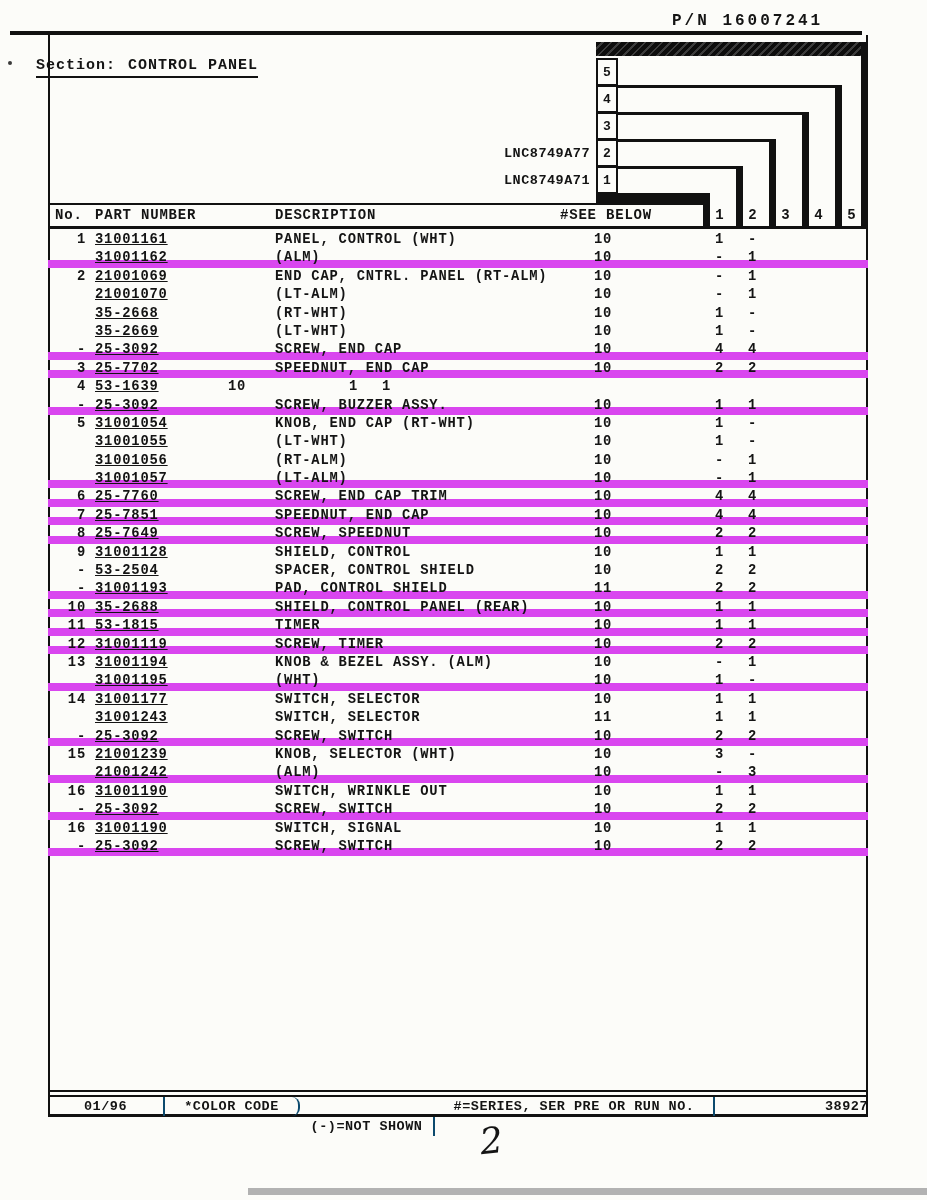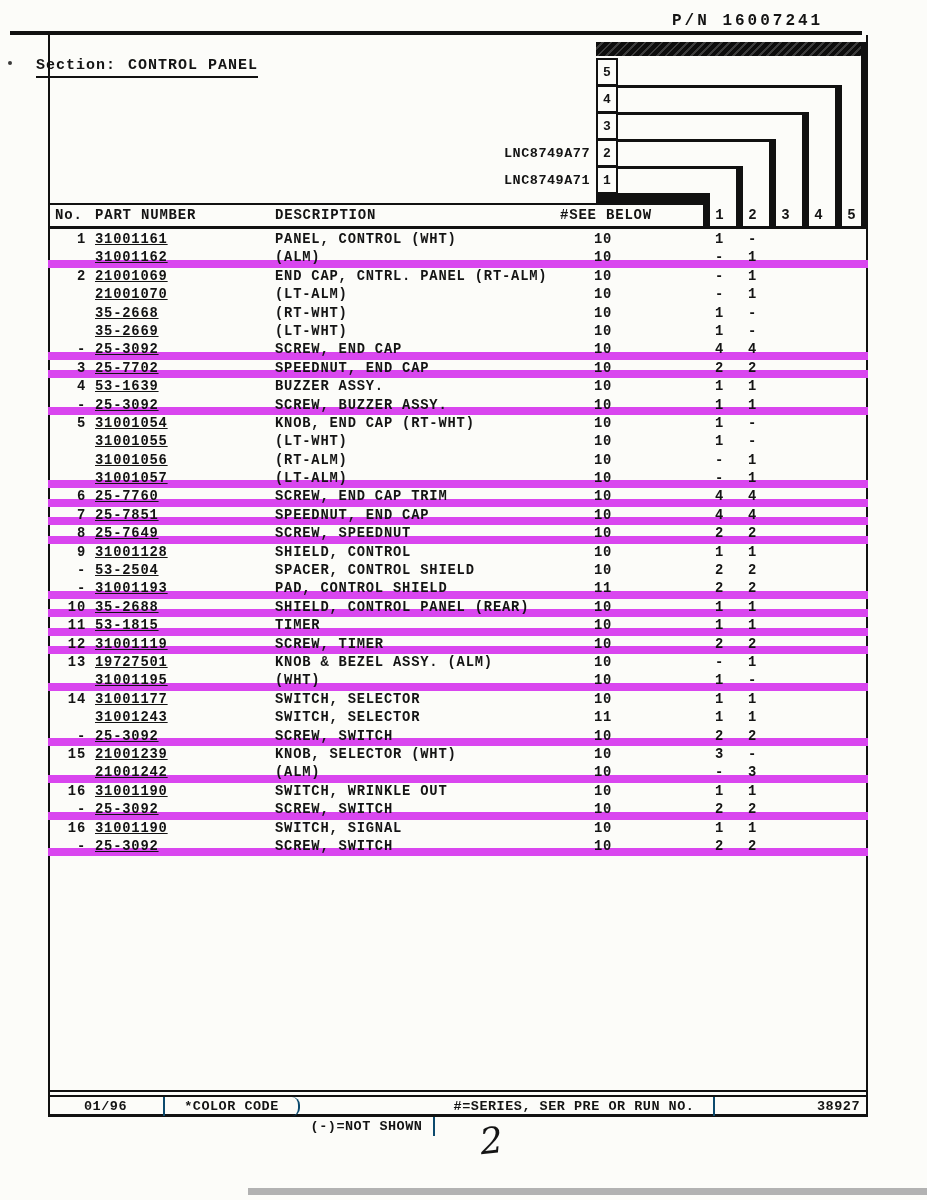--- a/index.html
+++ b/index.html
@@ -38,21 +38,21 @@
   .c-part{margin-left:9px;width:116px;flex:none;text-decoration:underline;}
   .c-desc{margin-left:64px;width:302px;flex:none;overflow:visible;}
   .c-series{width:52px;text-align:center;flex:none;}
   .c-spacer{width:74px;flex:none;}
   .c-q{width:33px;text-align:center;flex:none;}
   
   .footer-thin-line{left:48px;top:1090px;width:820px;height:2px;}
   .t-footer{left:48px;top:1095px;width:820px;height:21px;border-top:2px solid #111;display:flex;box-sizing:border-box;font-size:13.5px;letter-spacing:0.5px;}
   .f-cell{display:flex;align-items:center;justify-content:center;border-right:2px solid #0c4a6e;box-sizing:border-box;height:100%;}
   .f-0{width:117px;} .f-1{width:135px;border-radius:8px;} .f-2{width:135px;margin-top:20px;} .f-3{width:280px;}
-  .f-4{width:153px;border-right:none;justify-content:flex-end;padding-right:8px;}
+  .f-4{width:153px;border-right:none;justify-content:flex-end;padding-right:0;}
   
   .page-num{left:480px;top:1120px;font-family:"DejaVu Serif",serif;font-style:italic;font-weight:400;font-size:36px;transform:rotate(-6deg);}
   .scan-bar{left:248px;top:1188px;width:679px;height:7px;background:#b2b2b2;}
   .speck{left:8px;top:61px;width:4px;height:4px;border-radius:50%;background:#3a3a3a;}
 </style>
 </head>
 <body>
 
 <div class="page">
 
@@ -100,36 +100,36 @@
 
   <div class="abs t-body" id="t-body">
       <div class="t-row"><span class="c-no">1</span><span class="c-part">31001161</span><span class="c-desc">PANEL, CONTROL (WHT)</span><span class="c-series">10</span><span class="c-spacer"></span><span class="c-q">1</span><span class="c-q">-</span><span class="c-q"></span><span class="c-q"></span><span class="c-q"></span></div>
       <div class="t-row sep"><span class="c-no"></span><span class="c-part">31001162</span><span class="c-desc">(ALM)</span><span class="c-series">10</span><span class="c-spacer"></span><span class="c-q">-</span><span class="c-q">1</span><span class="c-q"></span><span class="c-q"></span><span class="c-q"></span></div>
       <div class="t-row"><span class="c-no">2</span><span class="c-part">21001069</span><span class="c-desc">END CAP, CNTRL. PANEL (RT-ALM)</span><span class="c-series">10</span><span class="c-spacer"></span><span class="c-q">-</span><span class="c-q">1</span><span class="c-q"></span><span class="c-q"></span><span class="c-q"></span></div>
       <div class="t-row"><span class="c-no"></span><span class="c-part">21001070</span><span class="c-desc">(LT-ALM)</span><span class="c-series">10</span><span class="c-spacer"></span><span class="c-q">-</span><span class="c-q">1</span><span class="c-q"></span><span class="c-q"></span><span class="c-q"></span></div>
       <div class="t-row"><span class="c-no"></span><span class="c-part">35-2668</span><span class="c-desc">(RT-WHT)</span><span class="c-series">10</span><span class="c-spacer"></span><span class="c-q">1</span><span class="c-q">-</span><span class="c-q"></span><span class="c-q"></span><span class="c-q"></span></div>
       <div class="t-row"><span class="c-no"></span><span class="c-part">35-2669</span><span class="c-desc">(LT-WHT)</span><span class="c-series">10</span><span class="c-spacer"></span><span class="c-q">1</span><span class="c-q">-</span><span class="c-q"></span><span class="c-q"></span><span class="c-q"></span></div>
       <div class="t-row sep"><span class="c-no">-</span><span class="c-part">25-3092</span><span class="c-desc">SCREW, END CAP</span><span class="c-series">10</span><span class="c-spacer"></span><span class="c-q">4</span><span class="c-q">4</span><span class="c-q"></span><span class="c-q"></span><span class="c-q"></span></div>
       <div class="t-row sep"><span class="c-no">3</span><span class="c-part">25-7702</span><span class="c-desc">SPEEDNUT, END CAP</span><span class="c-series">10</span><span class="c-spacer"></span><span class="c-q">2</span><span class="c-q">2</span><span class="c-q"></span><span class="c-q"></span><span class="c-q"></span></div>
-      <div class="t-row"><span class="c-no">4</span><span class="c-part">53-1639</span><span class="c-desc">BUZZER ASSY.</span><span class="c-series">10</span><span class="c-spacer"></span><span class="c-q">1</span><span class="c-q">1</span><span class="c-q"></span><span class="c-q"></span><span class="c-q"></span></div>
+      <div class="t-row"><span class="c-no">4</span><span class="c-part">53-1639</span><span class="c-series">10</span><span class="c-spacer"></span><span class="c-q">1</span><span class="c-q">1</span><span class="c-q"></span><span class="c-q"></span><span class="c-q"></span></div>
       <div class="t-row sep"><span class="c-no">-</span><span class="c-part">25-3092</span><span class="c-desc">SCREW, BUZZER ASSY.</span><span class="c-series">10</span><span class="c-spacer"></span><span class="c-q">1</span><span class="c-q">1</span><span class="c-q"></span><span class="c-q"></span><span class="c-q"></span></div>
       <div class="t-row"><span class="c-no">5</span><span class="c-part">31001054</span><span class="c-desc">KNOB, END CAP (RT-WHT)</span><span class="c-series">10</span><span class="c-spacer"></span><span class="c-q">1</span><span class="c-q">-</span><span class="c-q"></span><span class="c-q"></span><span class="c-q"></span></div>
       <div class="t-row"><span class="c-no"></span><span class="c-part">31001055</span><span class="c-desc">(LT-WHT)</span><span class="c-series">10</span><span class="c-spacer"></span><span class="c-q">1</span><span class="c-q">-</span><span class="c-q"></span><span class="c-q"></span><span class="c-q"></span></div>
       <div class="t-row"><span class="c-no"></span><span class="c-part">31001056</span><span class="c-desc">(RT-ALM)</span><span class="c-series">10</span><span class="c-spacer"></span><span class="c-q">-</span><span class="c-q">1</span><span class="c-q"></span><span class="c-q"></span><span class="c-q"></span></div>
       <div class="t-row sep"><span class="c-no"></span><span class="c-part">31001057</span><span class="c-desc">(LT-ALM)</span><span class="c-series">10</span><span class="c-spacer"></span><span class="c-q">-</span><span class="c-q">1</span><span class="c-q"></span><span class="c-q"></span><span class="c-q"></span></div>
       <div class="t-row sep"><span class="c-no">6</span><span class="c-part">25-7760</span><span class="c-desc">SCREW, END CAP TRIM</span><span class="c-series">10</span><span class="c-spacer"></span><span class="c-q">4</span><span class="c-q">4</span><span class="c-q"></span><span class="c-q"></span><span class="c-q"></span></div>
       <div class="t-row sep"><span class="c-no">7</span><span class="c-part">25-7851</span><span class="c-desc">SPEEDNUT, END CAP</span><span class="c-series">10</span><span class="c-spacer"></span><span class="c-q">4</span><span class="c-q">4</span><span class="c-q"></span><span class="c-q"></span><span class="c-q"></span></div>
       <div class="t-row sep"><span class="c-no">8</span><span class="c-part">25-7649</span><span class="c-desc">SCREW, SPEEDNUT</span><span class="c-series">10</span><span class="c-spacer"></span><span class="c-q">2</span><span class="c-q">2</span><span class="c-q"></span><span class="c-q"></span><span class="c-q"></span></div>
       <div class="t-row"><span class="c-no">9</span><span class="c-part">31001128</span><span class="c-desc">SHIELD, CONTROL</span><span class="c-series">10</span><span class="c-spacer"></span><span class="c-q">1</span><span class="c-q">1</span><span class="c-q"></span><span class="c-q"></span><span class="c-q"></span></div>
       <div class="t-row"><span class="c-no">-</span><span class="c-part">53-2504</span><span class="c-desc">SPACER, CONTROL SHIELD</span><span class="c-series">10</span><span class="c-spacer"></span><span class="c-q">2</span><span class="c-q">2</span><span class="c-q"></span><span class="c-q"></span><span class="c-q"></span></div>
       <div class="t-row sep"><span class="c-no">-</span><span class="c-part">31001193</span><span class="c-desc">PAD, CONTROL SHIELD</span><span class="c-series">11</span><span class="c-spacer"></span><span class="c-q">2</span><span class="c-q">2</span><span class="c-q"></span><span class="c-q"></span><span class="c-q"></span></div>
       <div class="t-row sep"><span class="c-no">10</span><span class="c-part">35-2688</span><span class="c-desc">SHIELD, CONTROL PANEL (REAR)</span><span class="c-series">10</span><span class="c-spacer"></span><span class="c-q">1</span><span class="c-q">1</span><span class="c-q"></span><span class="c-q"></span><span class="c-q"></span></div>
       <div class="t-row sep"><span class="c-no">11</span><span class="c-part">53-1815</span><span class="c-desc">TIMER</span><span class="c-series">10</span><span class="c-spacer"></span><span class="c-q">1</span><span class="c-q">1</span><span class="c-q"></span><span class="c-q"></span><span class="c-q"></span></div>
       <div class="t-row sep"><span class="c-no">12</span><span class="c-part">31001119</span><span class="c-desc">SCREW, TIMER</span><span class="c-series">10</span><span class="c-spacer"></span><span class="c-q">2</span><span class="c-q">2</span><span class="c-q"></span><span class="c-q"></span><span class="c-q"></span></div>
-      <div class="t-row"><span class="c-no">13</span><span class="c-part">19727501</span><span class="c-desc">KNOB &amp; BEZEL ASSY. (ALM)</span><span class="c-series">10</span><span class="c-spacer"></span><span class="c-q">-</span><span class="c-q">1</span><span class="c-q"></span><span class="c-q"></span><span class="c-q"></span></div>
+      <div class="t-row"><span class="c-no">13</span><span class="c-part">31001194</span><span class="c-desc">KNOB &amp; BEZEL ASSY. (ALM)</span><span class="c-series">10</span><span class="c-spacer"></span><span class="c-q">-</span><span class="c-q">1</span><span class="c-q"></span><span class="c-q"></span><span class="c-q"></span></div>
       <div class="t-row sep"><span class="c-no"></span><span class="c-part">31001195</span><span class="c-desc">(WHT)</span><span class="c-series">10</span><span class="c-spacer"></span><span class="c-q">1</span><span class="c-q">-</span><span class="c-q"></span><span class="c-q"></span><span class="c-q"></span></div>
       <div class="t-row"><span class="c-no">14</span><span class="c-part">31001177</span><span class="c-desc">SWITCH, SELECTOR</span><span class="c-series">10</span><span class="c-spacer"></span><span class="c-q">1</span><span class="c-q">1</span><span class="c-q"></span><span class="c-q"></span><span class="c-q"></span></div>
       <div class="t-row"><span class="c-no"></span><span class="c-part">31001243</span><span class="c-desc">SWITCH, SELECTOR</span><span class="c-series">11</span><span class="c-spacer"></span><span class="c-q">1</span><span class="c-q">1</span><span class="c-q"></span><span class="c-q"></span><span class="c-q"></span></div>
       <div class="t-row sep"><span class="c-no">-</span><span class="c-part">25-3092</span><span class="c-desc">SCREW, SWITCH</span><span class="c-series">10</span><span class="c-spacer"></span><span class="c-q">2</span><span class="c-q">2</span><span class="c-q"></span><span class="c-q"></span><span class="c-q"></span></div>
       <div class="t-row"><span class="c-no">15</span><span class="c-part">21001239</span><span class="c-desc">KNOB, SELECTOR (WHT)</span><span class="c-series">10</span><span class="c-spacer"></span><span class="c-q">3</span><span class="c-q">-</span><span class="c-q"></span><span class="c-q"></span><span class="c-q"></span></div>
       <div class="t-row sep"><span class="c-no"></span><span class="c-part">21001242</span><span class="c-desc">(ALM)</span><span class="c-series">10</span><span class="c-spacer"></span><span class="c-q">-</span><span class="c-q">3</span><span class="c-q"></span><span class="c-q"></span><span class="c-q"></span></div>
       <div class="t-row"><span class="c-no">16</span><span class="c-part">31001190</span><span class="c-desc">SWITCH, WRINKLE OUT</span><span class="c-series">10</span><span class="c-spacer"></span><span class="c-q">1</span><span class="c-q">1</span><span class="c-q"></span><span class="c-q"></span><span class="c-q"></span></div>
       <div class="t-row sep"><span class="c-no">-</span><span class="c-part">25-3092</span><span class="c-desc">SCREW, SWITCH</span><span class="c-series">10</span><span class="c-spacer"></span><span class="c-q">2</span><span class="c-q">2</span><span class="c-q"></span><span class="c-q"></span><span class="c-q"></span></div>
       <div class="t-row"><span class="c-no">16</span><span class="c-part">31001190</span><span class="c-desc">SWITCH, SIGNAL</span><span class="c-series">10</span><span class="c-spacer"></span><span class="c-q">1</span><span class="c-q">1</span><span class="c-q"></span><span class="c-q"></span><span class="c-q"></span></div>
       <div class="t-row sep"><span class="c-no">-</span><span class="c-part">25-3092</span><span class="c-desc">SCREW, SWITCH</span><span class="c-series">10</span><span class="c-spacer"></span><span class="c-q">2</span><span class="c-q">2</span><span class="c-q"></span><span class="c-q"></span><span class="c-q"></span></div>

